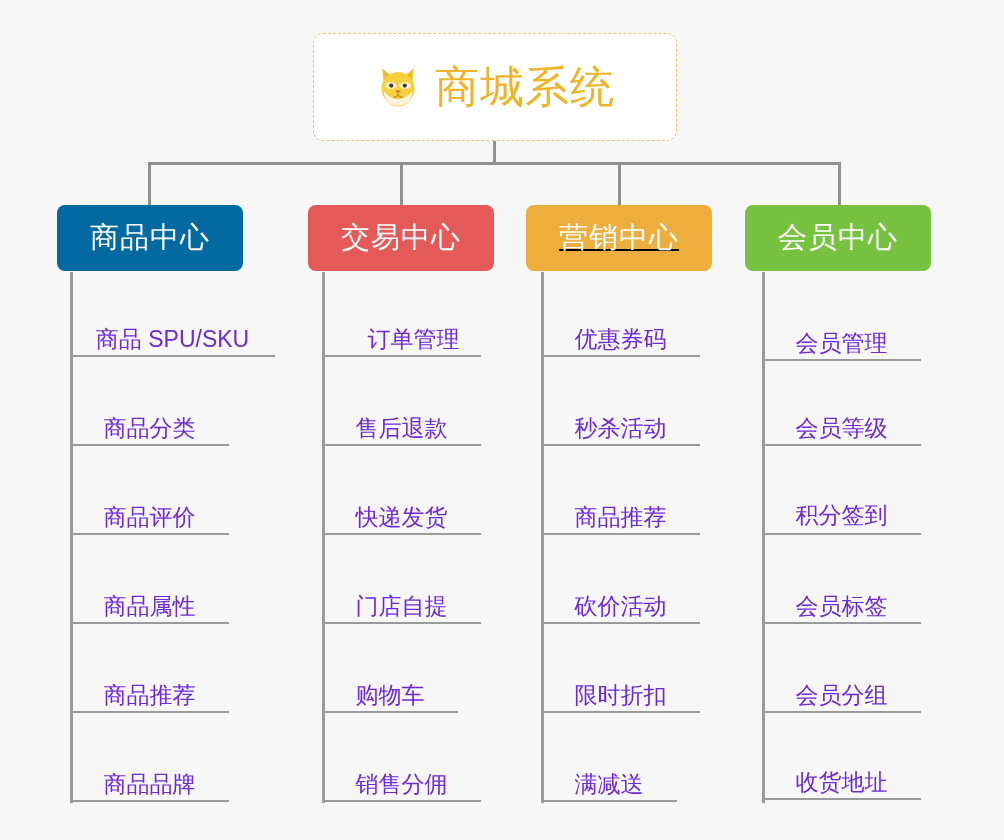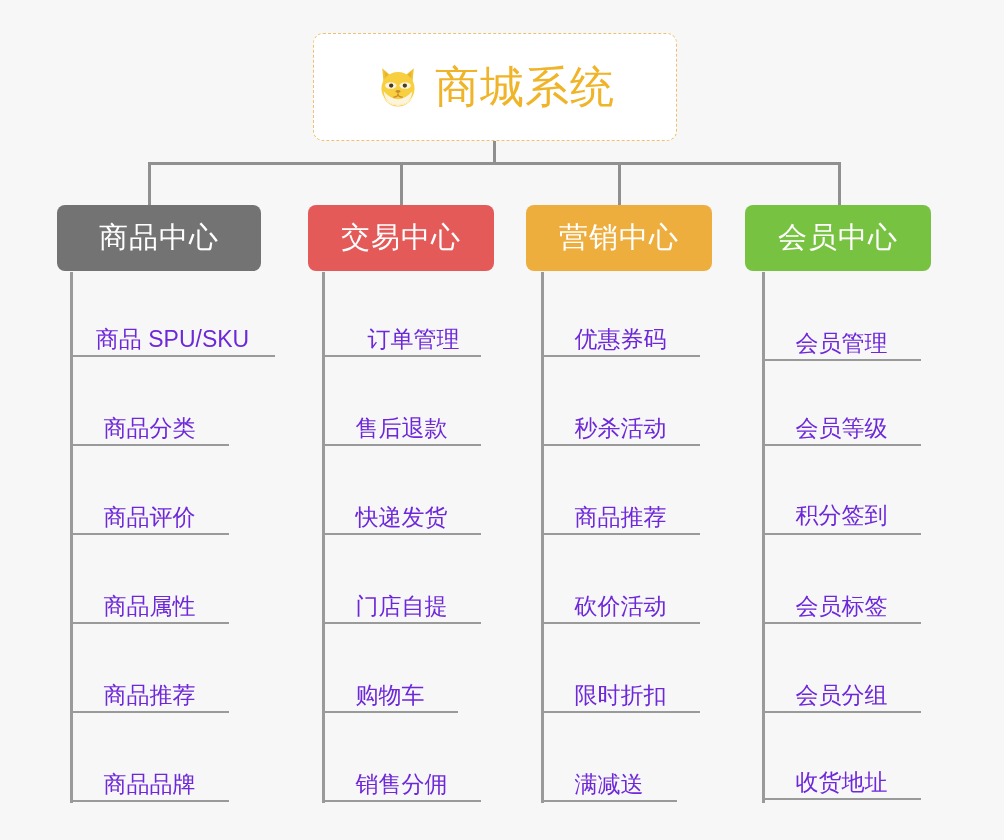--- a/index.html
+++ b/index.html
@@ -131,27 +131,27 @@
     <span class="root-title" style="color: rgb(240, 180, 41);">商城系统</span>
   </div>
 
   <div class="line v-line" style="left:493px; top:141px; height:24px;"></div>
   <div class="line h-line" style="left:148px; top:162px; width:693px;"></div>
   <div class="line v-line" style="left:148px; top:162px; height:45px;"></div>
   <div class="line v-line" style="left:400px; top:162px; height:45px;"></div>
   <div class="line v-line" style="left:618px; top:162px; height:45px;"></div>
   <div class="line v-line" style="left:838px; top:162px; height:45px;"></div>
 
-  <div class="category" style="left: 57px; width: 204px; background: #737373;">
+  <div class="category" style="left: 57px; width: 186px; background: #0369a1;">
     <span class="category-label">商品中心</span>
   </div>
   <div class="category" style="left: 308px; width: 186px; background: rgb(228, 90, 88);">
     <span class="category-label">交易中心</span>
   </div>
-  <div class="category" style="left: 526px; width: 186px; background: rgb(238, 174, 62);">
+  <div class="category" style="left: 526px; width: 186px; background: rgb(238, 174, 62); text-decoration: underline;">
     <span class="category-label">营销中心</span>
   </div>
   <div class="category" style="left: 745px; width: 186px; background: rgb(120, 194, 65);">
     <span class="category-label">会员中心</span>
   </div>
 
   <div class="branch" style="left:70px;">
     <div class="branch-spine" style="height:531px;"></div>
     <div class="leaf" style="top:0px;    width:205px; height:85px;">
       <span class="leaf-label">商品 SPU/SKU</span>

